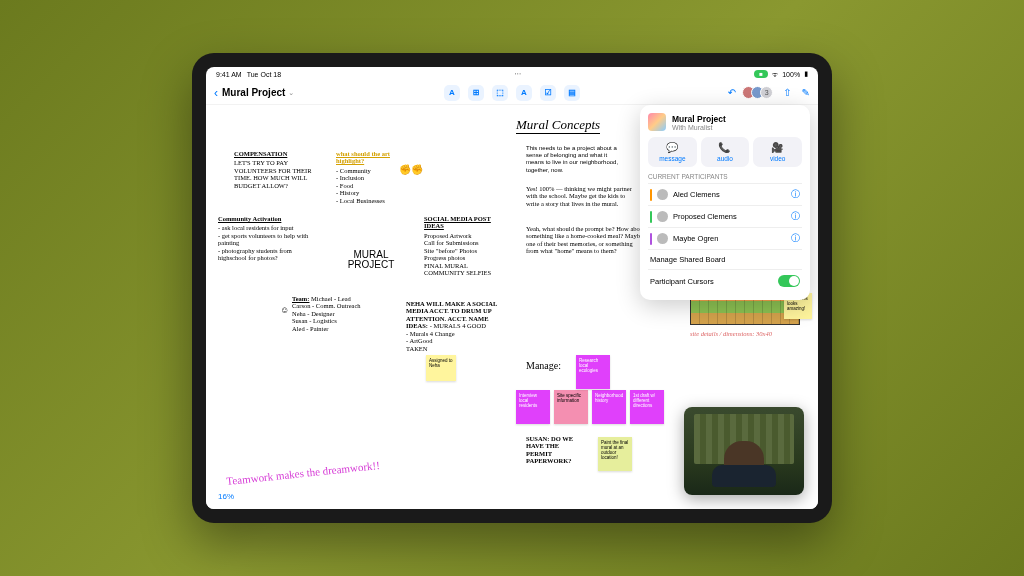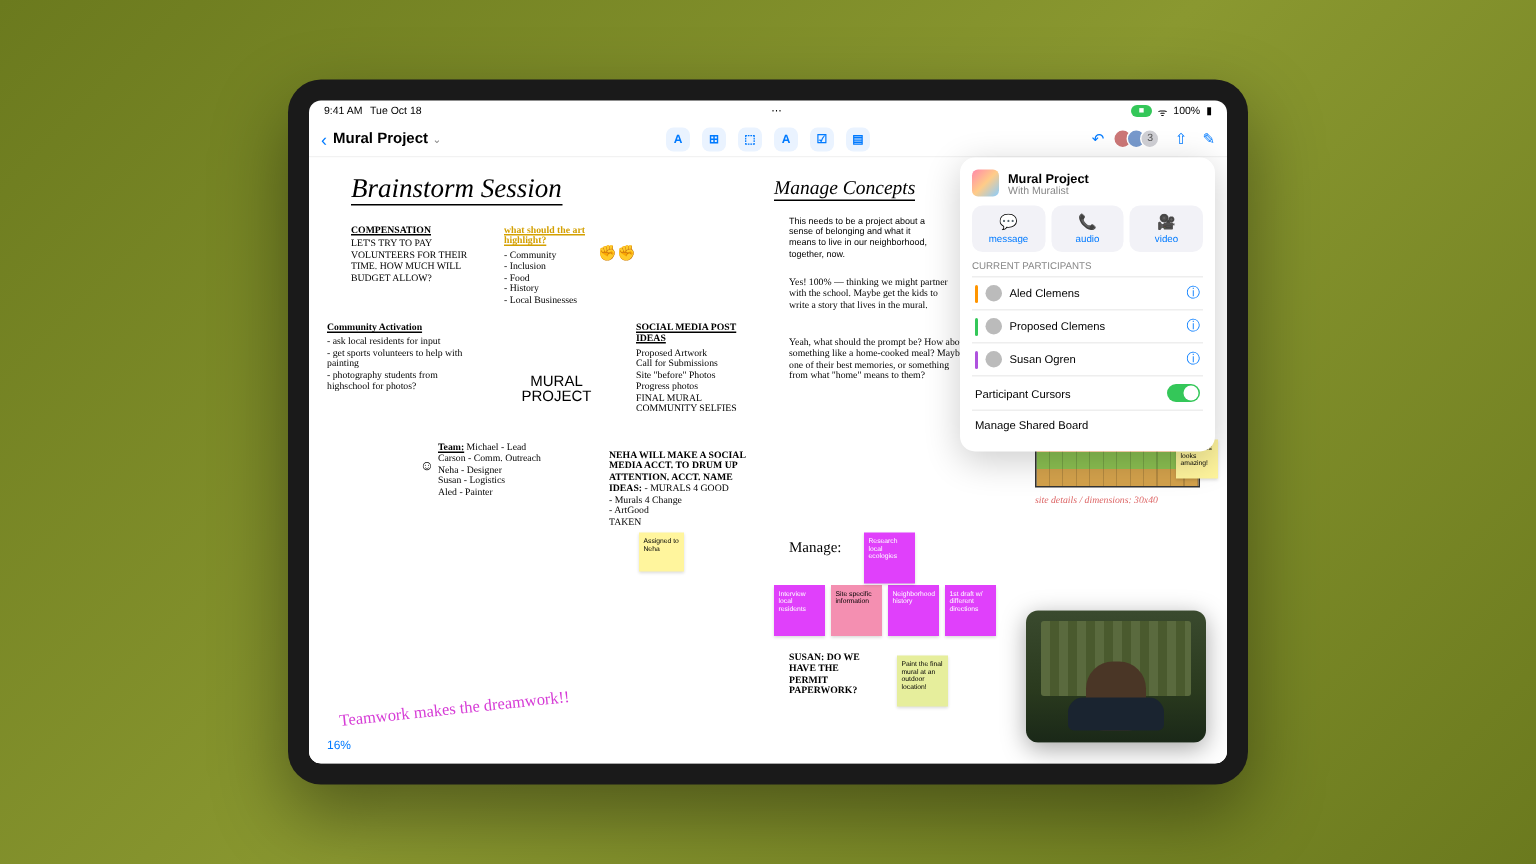--- a/index.html
+++ b/index.html
@@ -156,22 +156,21 @@
           <div class="av av1"></div>
           <div class="av av2"></div>
           <div class="av avcount">3</div>
         </div>
         <span>⇧</span>
         <span>✎</span>
       </div>
     </div>
 
     <div class="canvas">
-      <div class="hand h1"><span class="underline">Brainstorm Session</span></div>
-      <div class="hand h2"><span class="underline">Manage Concepts</span></div>
+      <div class="hand h2"><span class="underline">Mural Concepts</span></div>
 
       <div class="note-block" style="top:45px;left:28px;width:80px">
         <span class="note-title">COMPENSATION</span>
         <span style="white-space:pre-line">LET'S TRY TO PAY VOLUNTEERS FOR THEIR TIME. HOW MUCH WILL BUDGET ALLOW?</span>
       </div>
 
       <div class="note-block" style="top:45px;left:130px;width:80px">
         <span class="note-title" style="color:#d4a000">what should the art highlight?</span>
         <span style="white-space:pre-line">- Community
 - Inclusion
@@ -266,29 +265,29 @@
         </div>
       <div class="part-row">
           <span class="dot gr"></span>
           <span class="pav"></span>
           <span class="pname">Proposed Clemens</span>
           <span class="info">ⓘ</span>
         </div>
       <div class="part-row">
           <span class="dot pu"></span>
           <span class="pav"></span>
-          <span class="pname">Susan Ogren</span>
+          <span class="pname">Maybe Ogren</span>
           <span class="info">ⓘ</span>
+        </div>
+      <div class="sett-row">
+          <span>Manage Shared Board</span>
         </div>
       <div class="sett-row">
           <span>Participant Cursors</span>
           <span class="toggle"></span>
         </div>
-      <div class="sett-row">
-          <span>Manage Shared Board</span>
-        </div>
     </div>
 
     <div class="pip">
       <div class="pip-face"></div>
     </div>
   </div>
 </div>
 
 </body></html>

